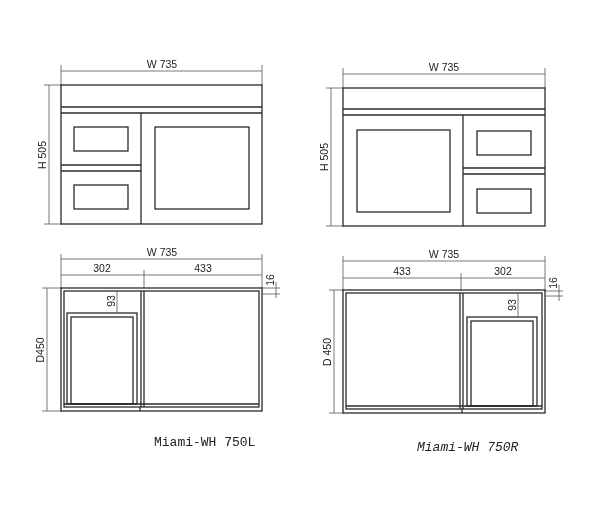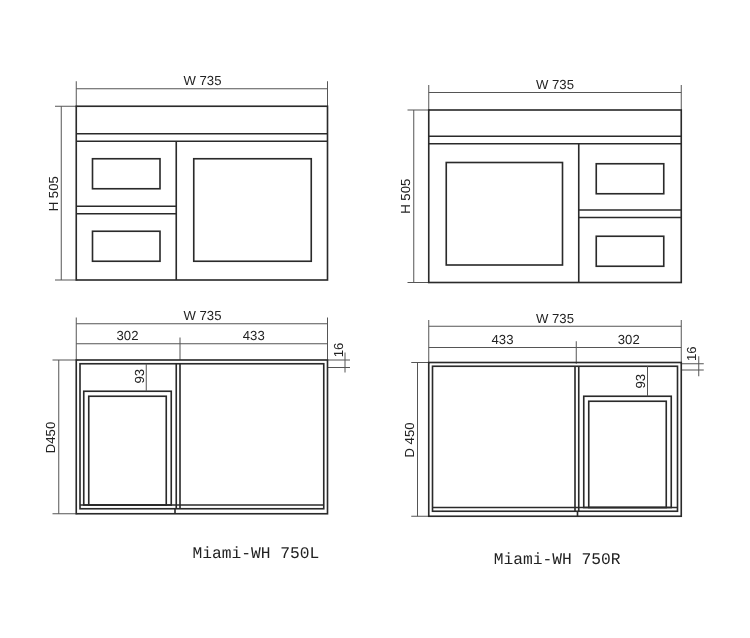--- a/index.html
+++ b/index.html
@@ -115,13 +115,13 @@
     <line class="ln" x1="462" y1="409" x2="462" y2="413"></line>
     <rect class="ln" x="467" y="317" width="70" height="89"></rect>
     <rect class="ln" x="471" y="321" width="62" height="85"></rect>
     <line class="thin" x1="518" y1="293" x2="518" y2="317"></line>
     <text class="dim" transform="translate(516,305) rotate(-90)" text-anchor="middle">93</text>
     <line class="ln" x1="346" y1="406" x2="542" y2="406"></line>
   </g>
 </svg>
 
 <div class="caption" style="left:114px; top:435px;padding-left:40px;">Miami-WH 750L</div>
-<div class="caption" style="left:395px; top:440px;">Miami-WH 750R</div>
+<div class="caption" style="left:417px; top:440px;font-style:italic;">Miami-WH 750R</div>
 
 </body></html>

